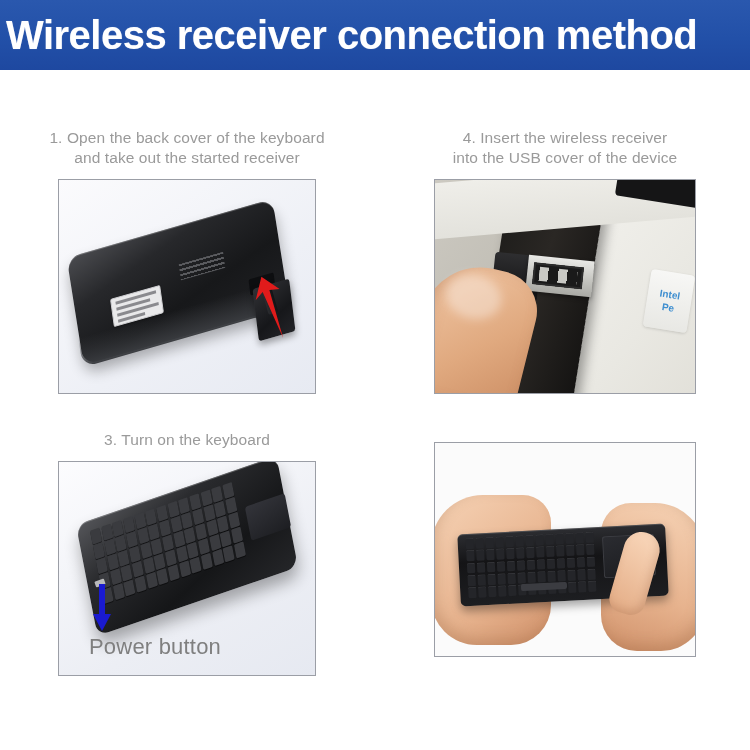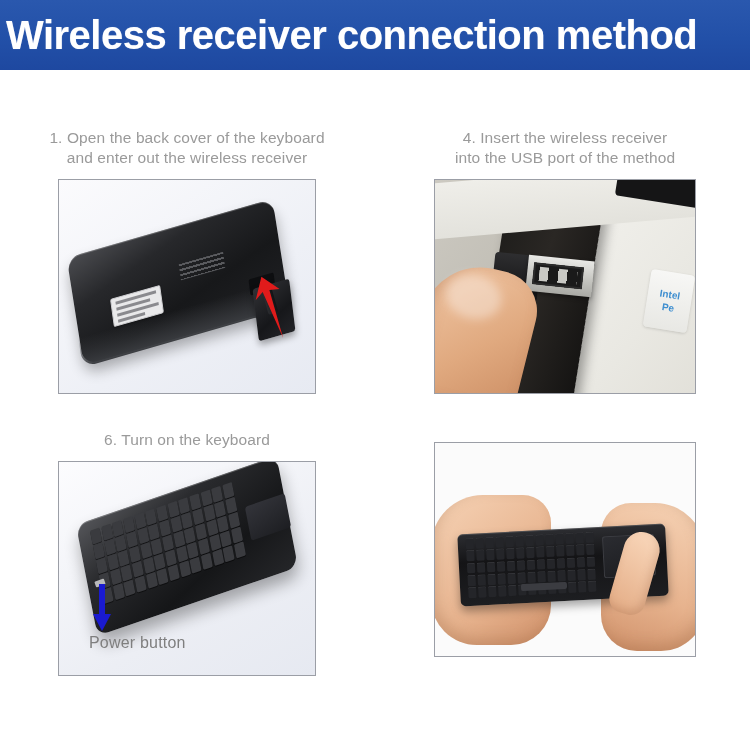--- a/index.html
+++ b/index.html
@@ -197,21 +197,21 @@
     background:linear-gradient(160deg,#33343a,#1d1e22); border-radius:3px;
     transform: rotate(-19deg) skewX(-8deg);
   }
   .kb3-pwr {
     position:absolute; left:36px; top:118px; width:10px; height:6px;
     background:#b9b9bb; border-radius:1px; transform: rotate(-19deg);
   }
   .blue-arrow { position:absolute; left:32px; top:122px; width:22px; height:48px; }
   .pwr-label {
     position:absolute; left:30px; top:172px;
-    color:#7f7f7f; font-size:16px; letter-spacing:.2px;
+    color:#7f7f7f; font-size:22px; letter-spacing:.2px;
   }
 
   
   .p4-bg { position:absolute; inset:0; background:#fbfbfb; }
   .hand-l {
     position:absolute; left:-4px; top:52px; width:120px; height:150px;
     background:linear-gradient(140deg,#f6d3b6 0%,#e7b38e 60%,#cf9069 100%);
     border-radius:52px 28px 40px 46px;
     box-shadow: inset 4px -6px 14px rgba(150,95,60,.3);
   }
@@ -263,21 +263,21 @@
     <div class="banner-inner">
       <div class="banner-title">Wireless receiver connection method</div>
     </div>
   </div>
 
   <div class="steps">
 
     <div class="step step-1">
       <div class="caption">
         <span class="ln">1. Open the back cover of the keyboard</span>
-        <span class="ln ln2">and enter out the wireless receiver</span>
+        <span class="ln ln2">and take out the started receiver</span>
       </div>
       <div class="frame">
         <div class="p1-bg"></div>
         <div class="kb-back"></div>
         <div class="kb-back-edge"></div>
         <div class="kb-print"></div>
         <div class="kb-label">
           <i></i>
           <i></i>
           <i></i>
@@ -288,42 +288,42 @@
         <div class="dongle"></div>
         <svg class="red-arrow" viewBox="0 0 34 72">
           <path d="M20 66 L13 16 L4 22 L16 1 L30 18 L20 16 Z" fill="#e01b1b"></path>
         </svg>
       </div>
     </div>
 
     <div class="step step-2">
       <div class="caption">
         <span class="ln">4. Insert the wireless receiver</span>
-        <span class="ln ln2">into the USB port of the method</span>
+        <span class="ln ln2">into the USB cover of the device</span>
       </div>
       <div class="frame wide">
         <div class="p2-bg"></div>
         <div class="lap-left"></div>
         <div class="lap-body"></div>
         <div class="lap-dark"></div>
         <div class="lap-top"></div>
         <div class="touchpad"></div>
         <div class="intel-badge">
           <span>Intel</span>
           <span>Pe</span>
         </div>
         <div class="usb-shell"></div>
         <div class="usb-plug"></div>
         <div class="thumb"></div>
       </div>
     </div>
 
     <div class="step step-3">
       <div class="caption">
-        <span class="ln">6. Turn on the keyboard</span>
+        <span class="ln">3. Turn on the keyboard</span>
       </div>
       <div class="frame">
         <div class="p3-bg"></div>
         <div class="kb3"></div>
         <div class="kb3-keys">
           <div></div>
             <div></div>
           <div></div>
             <div></div>
           <div></div>

